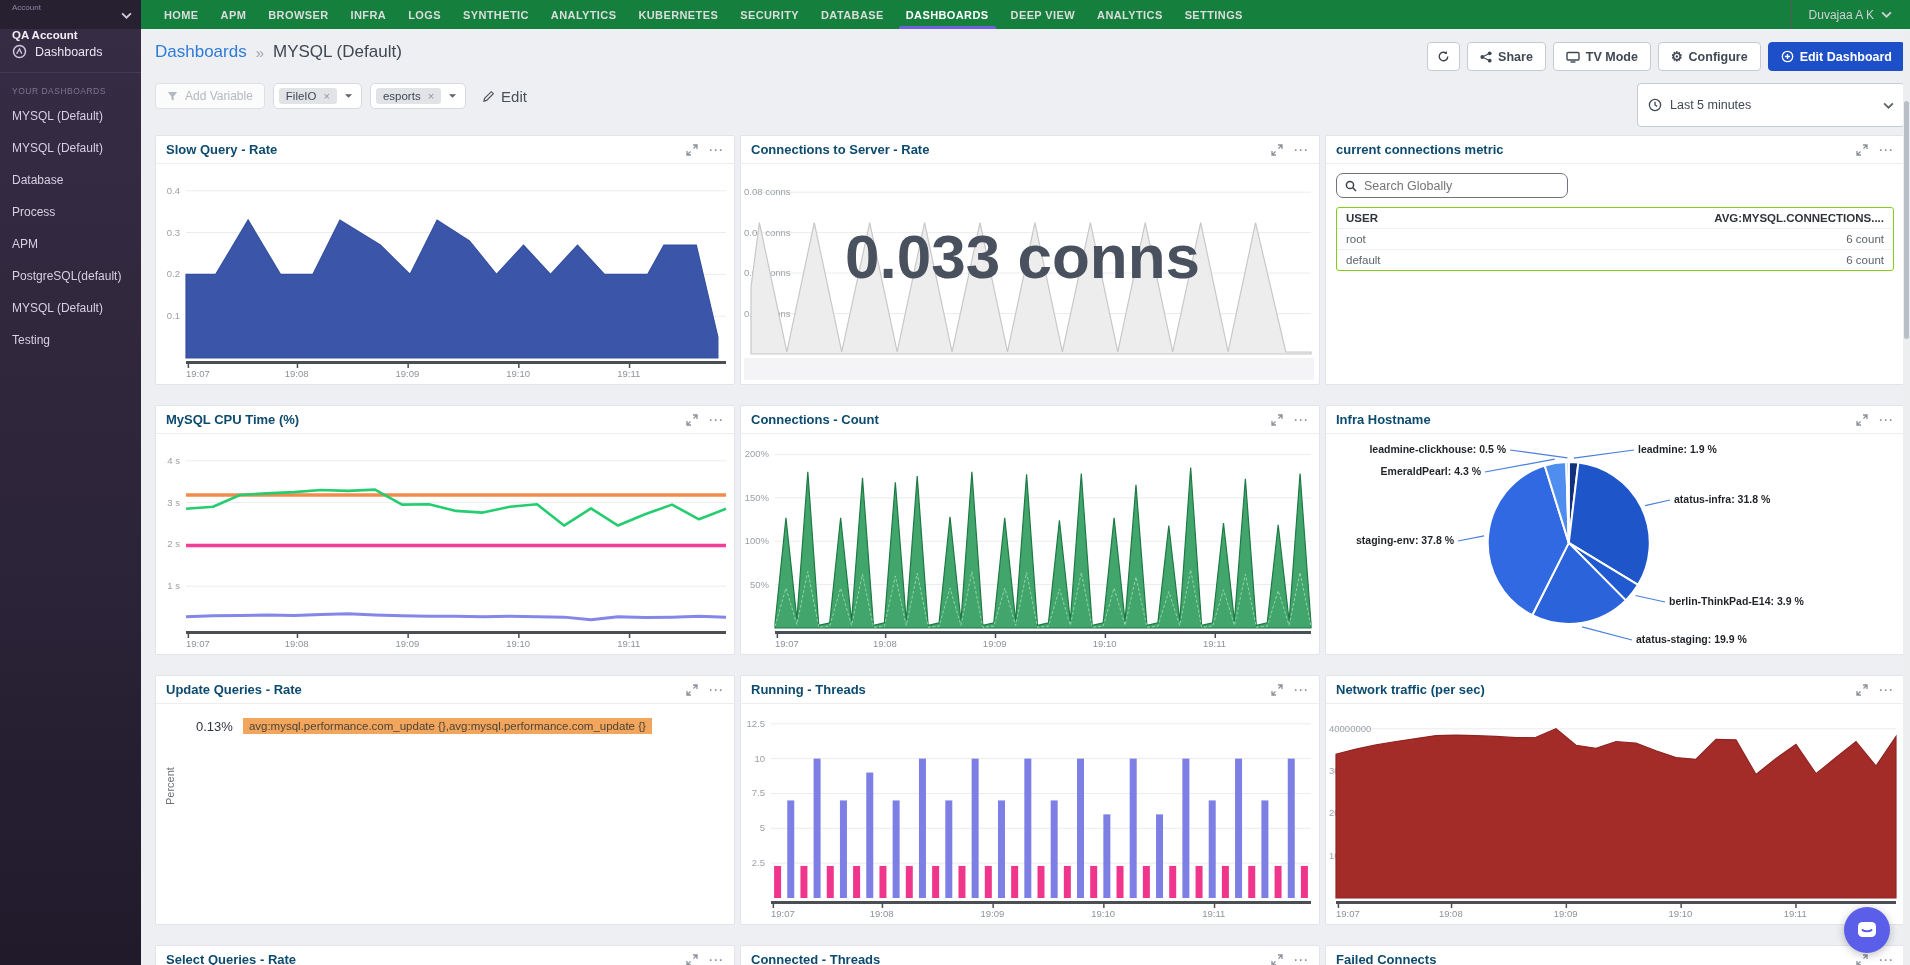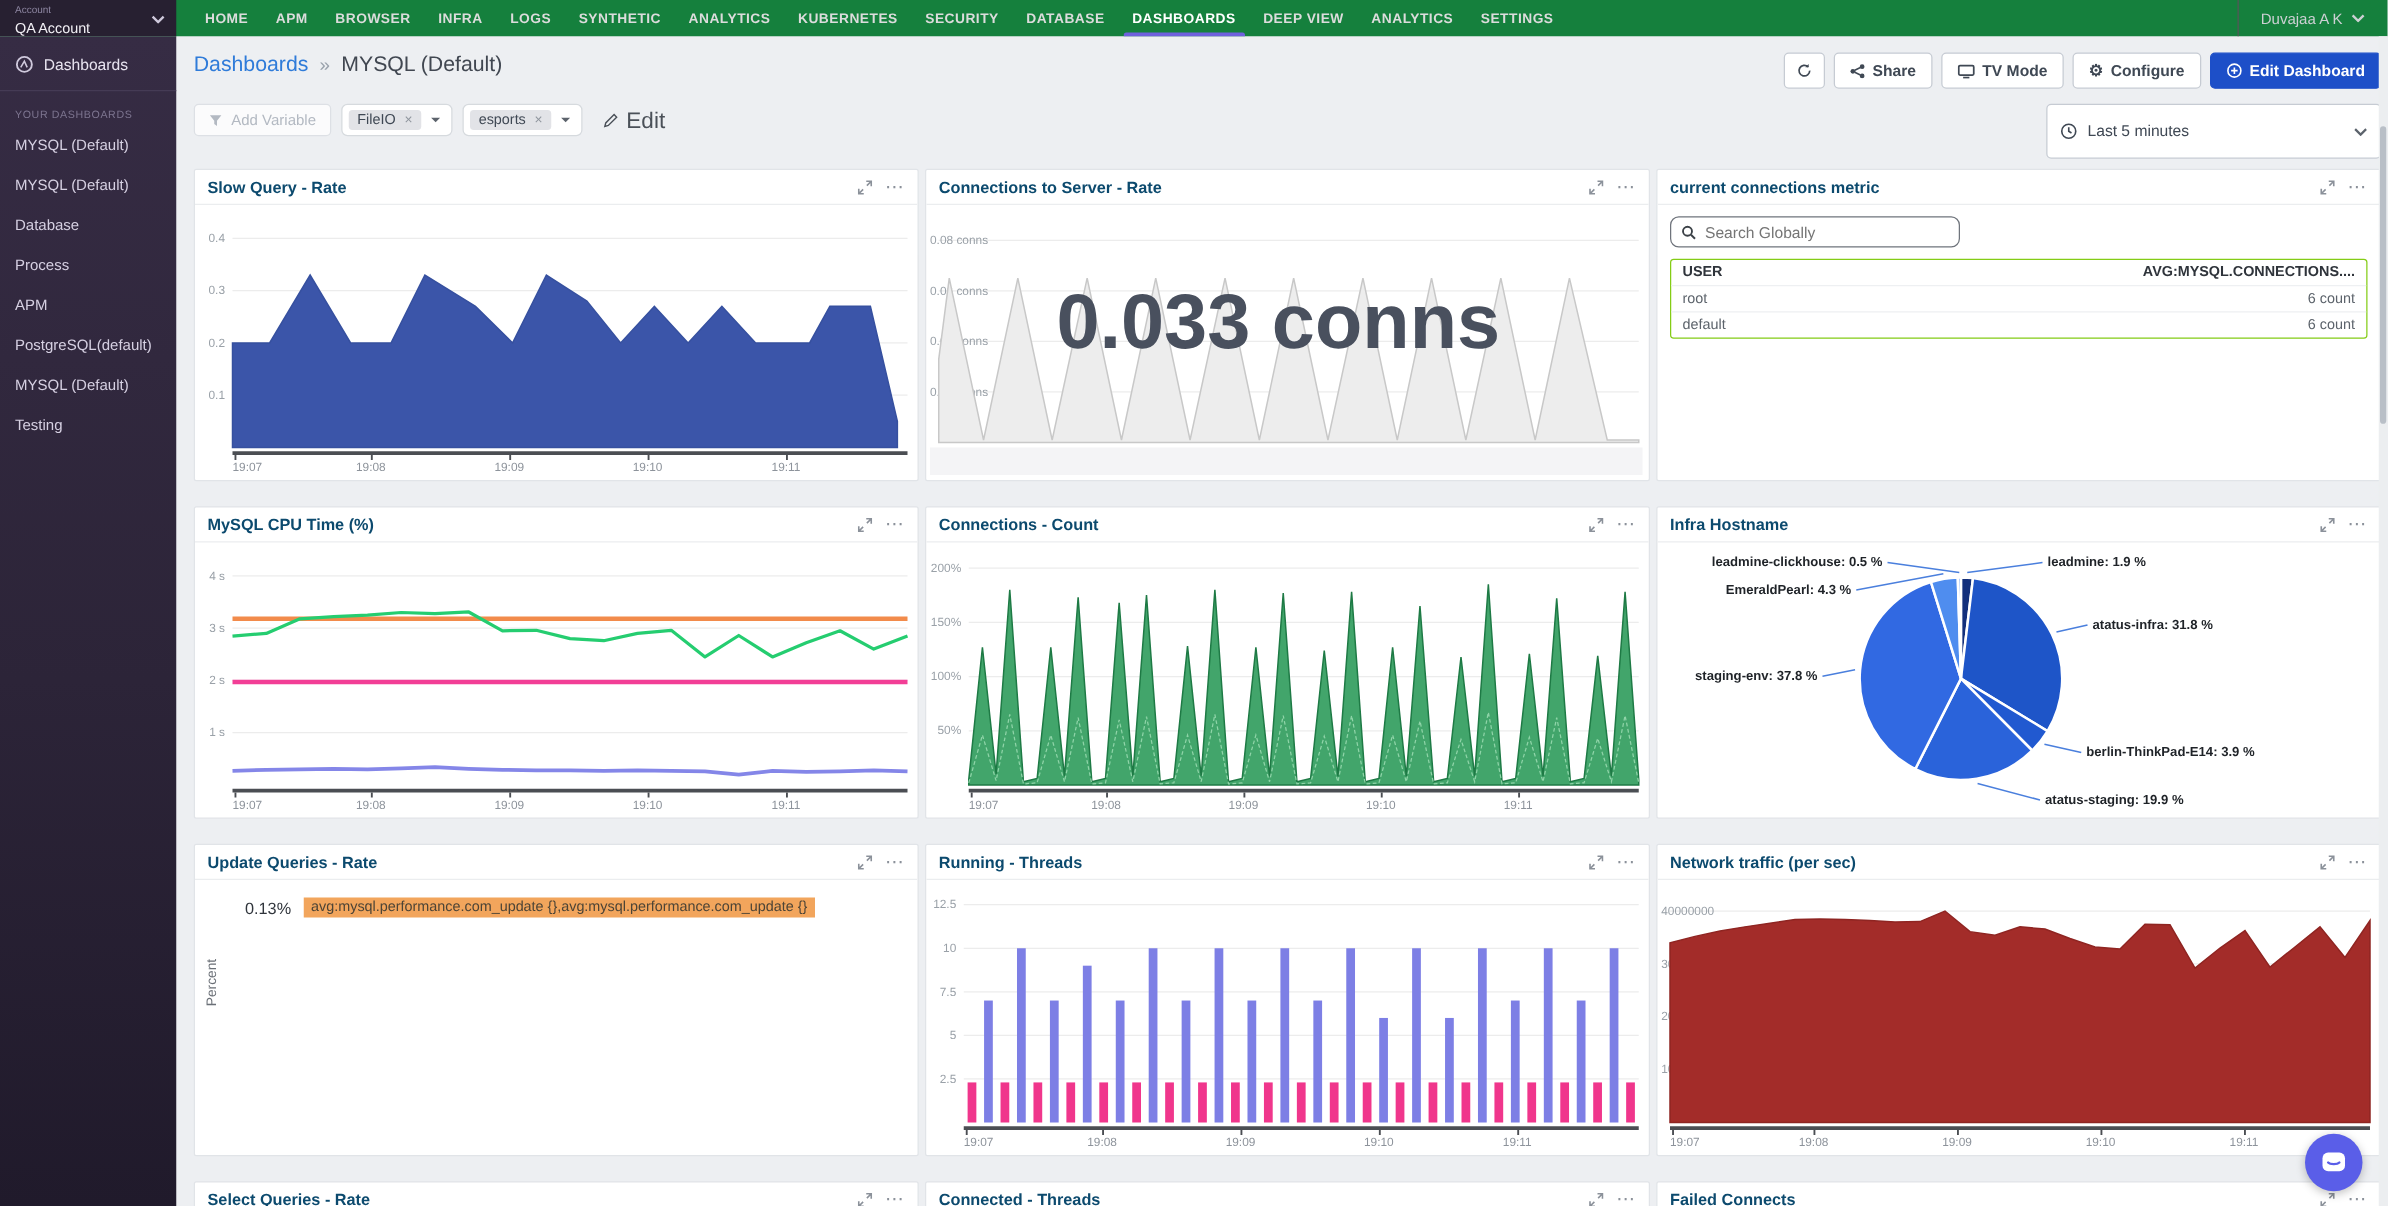--- a/index.html
+++ b/index.html
@@ -5,21 +5,21 @@
   * { margin:0; padding:0; box-sizing:border-box; }
   html,body { width:1910px; height:965px; overflow:hidden; background:#edeff2;
     font-family:"Liberation Sans","DejaVu Sans",sans-serif; }
 
   
   .topnav { position:absolute; top:0; left:0; right:0; height:29px; background:#15803d;
     display:flex; align-items:stretch; z-index:30; }
   .account-box { width:141px; background:#272031; color:#fff; padding:3px 10px 0 12px;
     display:flex; flex-direction:column; position:relative; cursor:pointer; }
   .account-box .acct-label { font-size:8px; color:#8d86a1; }
-  .account-box .acct-name { font-size:11.5px; font-weight:400; color:#f2f0f5; margin-top:5px; }
+  .account-box .acct-name { font-size:11.5px; font-weight:700; color:#f2f0f5; margin-top:17px; }
   .account-box .chev { position:absolute; right:9px; top:12px; color:#cfc9dc; }
   .nav-items { display:flex; align-items:stretch; padding-left:12px; }
   .nav-item { display:flex; align-items:center; padding:0 11px; font-size:11px; font-weight:600;
     letter-spacing:.4px; color:#dcdcdc; position:relative; cursor:pointer; white-space:nowrap; }
   .nav-item.active { color:#fff; }
   .nav-item.active::after { content:""; position:absolute; left:4px; right:4px; bottom:0;
     height:3px; background:#6f60dd; border-radius:2px 2px 0 0; }
   .user-box { margin-left:auto; display:flex; align-items:center; gap:7px; padding:0 18px;
     border-left:1px solid #565558; color:#cdd0d4; font-size:12px; cursor:pointer; }
 
@@ -50,21 +50,21 @@
   .filter-row { display:flex; justify-content:space-between; align-items:flex-start; margin:12px 5px 0 14px; }
   .filter-left { display:flex; align-items:center; gap:8px; }
   .add-var { height:26px; display:inline-flex; align-items:center; gap:7px; padding:0 11px;
     background:#fbfbfc; border:1px solid #dde0e5; border-radius:4px; color:#b3b9c2; font-size:12px; cursor:pointer; }
   .chip { height:26px; display:inline-flex; align-items:center; background:#fff;
     border:1px solid #d6dade; border-radius:5px; padding:0 5px; cursor:pointer; }
   .chip .pill { background:#e2e3e7; border-radius:3px; padding:2px 7px; font-size:11.5px; color:#3f4854;
     display:inline-flex; align-items:center; gap:7px; }
   .chip .x { color:#8f959d; font-size:11px; cursor:pointer; }
   .chip .chev { color:#5c636c; margin:0 3px 0 7px; }
-  .edit-link { display:inline-flex; align-items:center; gap:6px; color:#4a5058; font-size:18px;
+  .edit-link { display:inline-flex; align-items:center; gap:6px; color:#4a5058; font-size:15px;
     margin-left:8px; cursor:pointer; }
   .time-range { width:268px; height:44px; background:#fff; border:1px solid #c6cbd3; border-radius:4px;
     display:flex; align-items:center; gap:8px; padding:0 10px; font-size:12.5px; color:#3f4854; cursor:pointer; }
   .time-range .chev { margin-left:auto; color:#5c636c; }
 
   
   .grid { position:absolute; top:106px; left:14px; display:grid;
     grid-template-columns:repeat(3,580px); grid-auto-rows:250px; gap:20px 5px; }
   .panel { background:#fff; border:1px solid #e1e4e8; border-radius:2px; display:flex; flex-direction:column; overflow:hidden; }
   .panel-head { height:28px; flex:0 0 28px; display:flex; align-items:center; justify-content:space-between;

